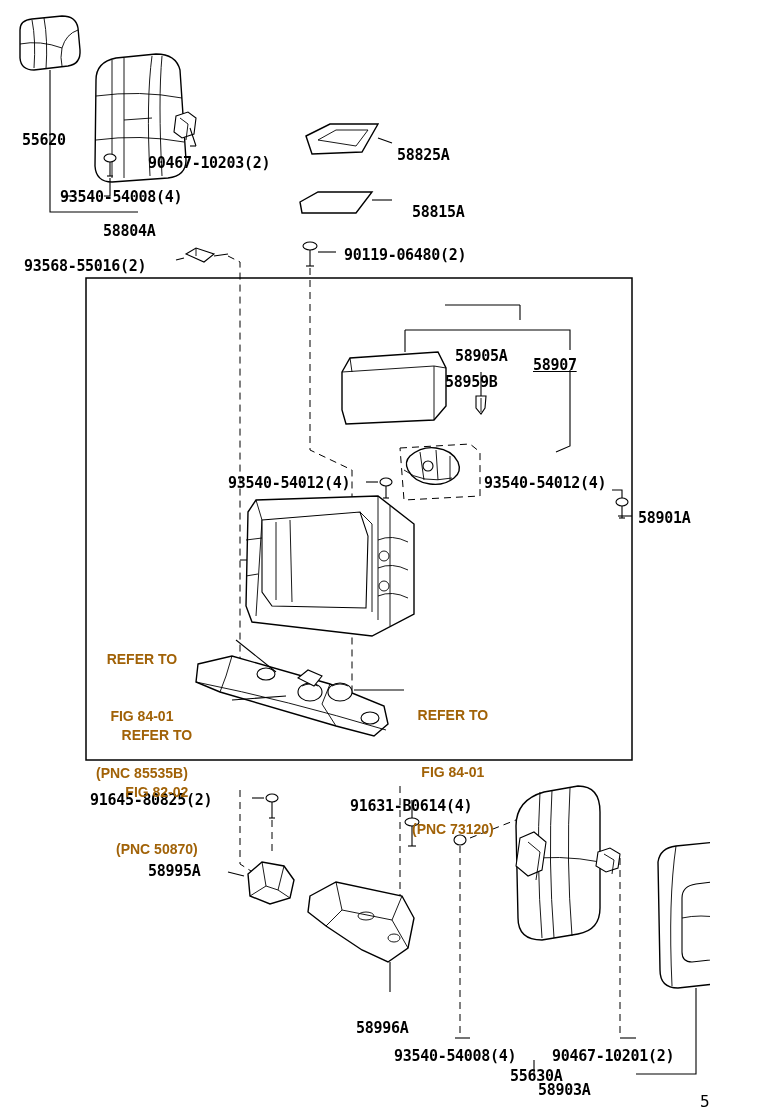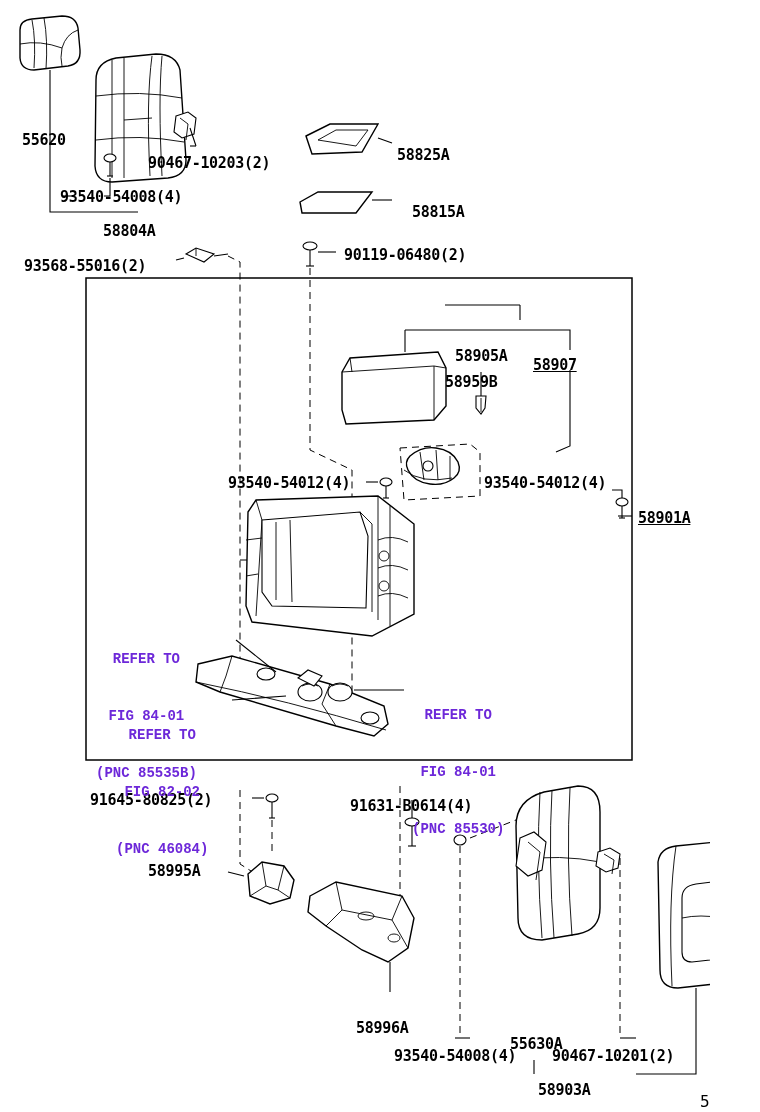--- a/index.html
+++ b/index.html
@@ -20,24 +20,24 @@
     font-family: "DejaVu Sans Mono", monospace;
     font-size: 15px;
     font-weight: bold;
     color: #000000;
     white-space: pre;
     letter-spacing: -0.3px;
     line-height: 18px;
   }
   .refer {
     position: absolute;
-    font-family: Liberation Mono, monospace;
+    font-family: Liberation Sans, sans-serif;
     font-size: 14px;
     font-weight: bold;
-    color: #6d28d9;
+    color: #a16207;
     white-space: pre;
     line-height: 19px;
     text-align: center;
   }
   .code {
     position: absolute;
     font-family: "DejaVu Sans Mono", monospace;
     font-size: 16px;
     color: #000000;
     letter-spacing: 0px;
@@ -291,41 +291,41 @@
   <div class="lbl" style="left:103px; top:222px;">58804A</div>
   <div class="lbl" style="left:397px; top:146px;">58825A</div>
   <div class="lbl" style="left:412px; top:203px;">58815A</div>
   <div class="lbl" style="left:24px; top:257px;">93568-55016(2)</div>
   <div class="lbl" style="left:344px; top:246px;text-align:center;">90119-06480(2)</div>
   <div class="lbl" style="left:455px; top:303px;margin-top:44px;">58905A</div>
   <div class="lbl" style="left:445px; top:346px;margin-top:27px;">58959B</div>
   <div class="lbl" style="left:533px; top:356px;text-decoration:underline;">58907</div>
   <div class="lbl" style="left:228px; top:474px;">93540-54012(4)</div>
   <div class="lbl" style="left:484px; top:474px;">93540-54012(4)</div>
-  <div class="lbl" style="left:638px; top:509px;text-decoration:underline;">58901A</div>
+  <div class="lbl" style="left:638px; top:509px;">58901A</div>
   <div class="lbl" style="left:90px; top:791px;">91645-80825(2)</div>
   <div class="lbl" style="left:350px; top:777px;margin-top:20px;">91631-B0614(4)</div>
   <div class="lbl" style="left:148px; top:862px;text-align:center;">58995A</div>
   <div class="lbl" style="left:356px; top:1000px;margin-top:19px;">58996A</div>
-  <div class="lbl" style="left:510px; top:1035px;">55630A</div>
+  <div class="lbl" style="left:510px; top:1067px;">55630A</div>
   <div class="lbl" style="left:394px; top:1047px;">93540-54008(4)</div>
   <div class="lbl" style="left:552px; top:1047px;">90467-10201(2)</div>
   <div class="lbl" style="left:538px; top:1081px;">58903A</div>
 
   <div class="refer" style="left:96px; top:612px;">
     <div>REFER TO</div>
     <div>FIG 84-01</div>
     <div>(PNC 85535B)</div>
   </div>
   <div class="refer" style="left:116px; top:688px;">
     <div>REFER TO</div>
     <div>FIG 82-02</div>
-    <div>(PNC 46084)</div>
+    <div>(PNC 50870)</div>
   </div>
   <div class="refer" style="left:412px; top:668px;">
     <div>REFER TO</div>
     <div>FIG 84-01</div>
-    <div>(PNC 85530)</div>
+    <div>(PNC 73120)</div>
   </div>
 
   <div class="code" style="left:700px; top:1092px;">581831H</div>
 
 </div>
 
 </body></html>

